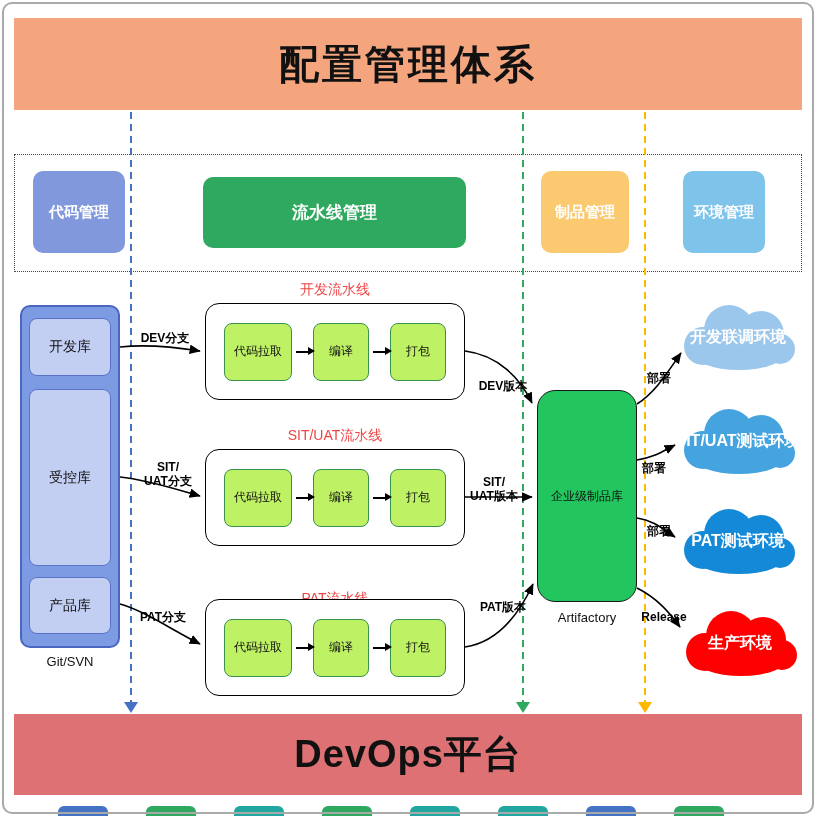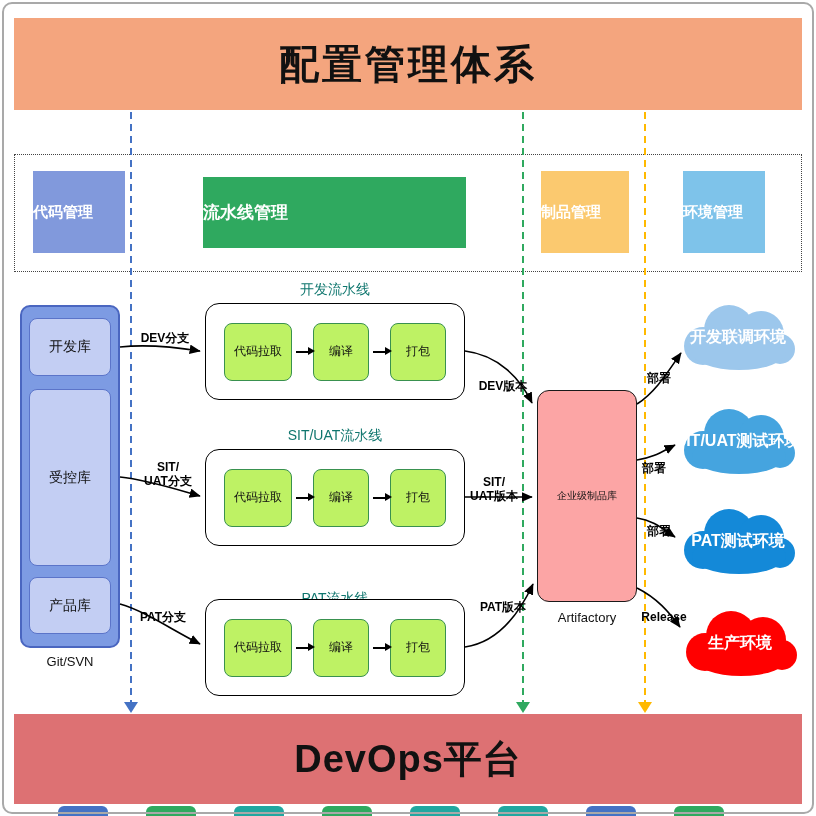--- a/index.html
+++ b/index.html
@@ -4,51 +4,51 @@
 <style>
   html,body{margin:0;padding:0;background:#ffffff;}
   body{font-family:"Liberation Sans","DejaVu Sans",sans-serif;color:#111;}
   .canvas{position:relative;width:816px;height:816px;background:#fff;overflow:hidden;}
   .abs{position:absolute;box-sizing:border-box;}
   .frame{position:absolute;inset:2px;border:2px solid #a9a9a9;border-radius:10px;pointer-events:none;}
 
   
   .banner{display:flex;align-items:center;justify-content:center;border-radius:0;font-weight:700;color:#111;}
   .banner.top{left:14px;top:18px;width:788px;height:92px;background:#F4A57E;font-size:40px;letter-spacing:3px;}
-  .banner.bottom{left:14px;top:714px;width:788px;height:90px;background:#DD7173;font-size:38px;letter-spacing:1px;}
+  .banner.bottom{left:14px;top:714px;width:788px;height:81px;background:#DD7173;font-size:38px;letter-spacing:1px;}
 
   
   .dotted{left:14px;top:154px;width:788px;height:118px;border:1.5px dotted #444;}
-  .badge{display:flex;align-items:center;color:#fff;font-weight:700;border-radius:0;text-align:center;font-size:15px;}
+  .badge{display:flex;align-items:center;justify-content:center;color:#fff;font-weight:700;border-radius:10px;text-align:center;font-size:15px;}
   .badge.code{left:33px;top:171px;width:92px;height:82px;background:#8199DC;}
   .badge.pipe{left:203px;top:177px;width:263px;height:71px;background:#2FA95F;font-size:17px;}
   .badge.arti{left:541px;top:171px;width:88px;height:82px;background:#FBC96F;}
   .badge.env {left:683px;top:171px;width:82px;height:82px;background:#7EC3EA;}
 
   
   .git-group{left:20px;top:305px;width:100px;height:343px;background:#7D9BE3;border:2px solid #4A66C0;border-radius:10px;}
   .repo{display:flex;align-items:center;justify-content:center;background:#C3CEF3;border:1.5px solid #5B74C9;border-radius:8px;font-size:14px;color:#111;}
   .repo.dev {left:29px;top:318px;width:82px;height:58px;}
   .repo.ctrl{left:29px;top:389px;width:82px;height:177px;}
   .repo.prod{left:29px;top:577px;width:82px;height:57px;}
   .caption{font-size:13px;color:#111;text-align:center;}
   .git-caption{left:20px;top:654px;width:100px;}
 
   
-  .pl-title{width:260px;text-align:center;font-size:14px;color:#0f766e;}
+  .pl-title{width:260px;text-align:center;font-size:14px;color:#ef4444;}
   .pl-t1{left:205px;top:281px;} .pl-t2{left:205px;top:427px;} .pl-t3{left:205px;top:577px;margin-top:13px;}
   .pipeline{width:260px;height:97px;background:#fff;border:1.6px solid #000;border-radius:14px;display:flex;align-items:center;justify-content:space-between;padding:0 18px;}
   .pl-b1{left:205px;top:303px;} .pl-b2{left:205px;top:449px;} .pl-b3{left:205px;top:599px;}
   .step{display:flex;align-items:center;justify-content:center;width:54px;height:56px;background:#bef264;border:1.5px solid #39914F;border-radius:8px;font-size:12px;color:#111;text-align:center;}
   .step.wide{width:66px;}
   .mini-arrow{position:relative;width:13px;height:2px;background:#000;flex:none;}
   .mini-arrow::after{content:"";position:absolute;right:-6px;top:-3.2px;border-left:7px solid #000;border-top:4px solid transparent;border-bottom:4px solid transparent;}
 
   
-  .artifact{left:537px;top:390px;width:100px;height:212px;background:#fca5a5;border:1.5px solid #1a1a1a;border-radius:12px;display:flex;align-items:center;justify-content:center;font-size:10px;}
+  .artifact{left:537px;top:390px;width:100px;height:212px;background:#22c55e;border:1.5px solid #1a1a1a;border-radius:18px;display:flex;align-items:center;justify-content:center;font-size:12px;}
   .arti-caption{left:537px;top:610px;width:100px;}
 
   
   .cloud{width:130px;height:78px;}
   .cl-1{left:673px;top:296px;} .cl-2{left:673px;top:400px;} .cl-3{left:673px;top:500px;} .cl-4{left:675px;top:602px;}
   .cloud svg{position:absolute;left:0;top:0;}
   .cloud-label{position:absolute;inset:0;display:flex;align-items:center;justify-content:center;padding-top:4px;color:#fff;font-weight:700;font-size:16px;white-space:nowrap;}
 
   
   .lbl{position:absolute;font-size:12px;font-weight:700;color:#000;text-align:center;white-space:pre-line;line-height:1.2;z-index:6;}

